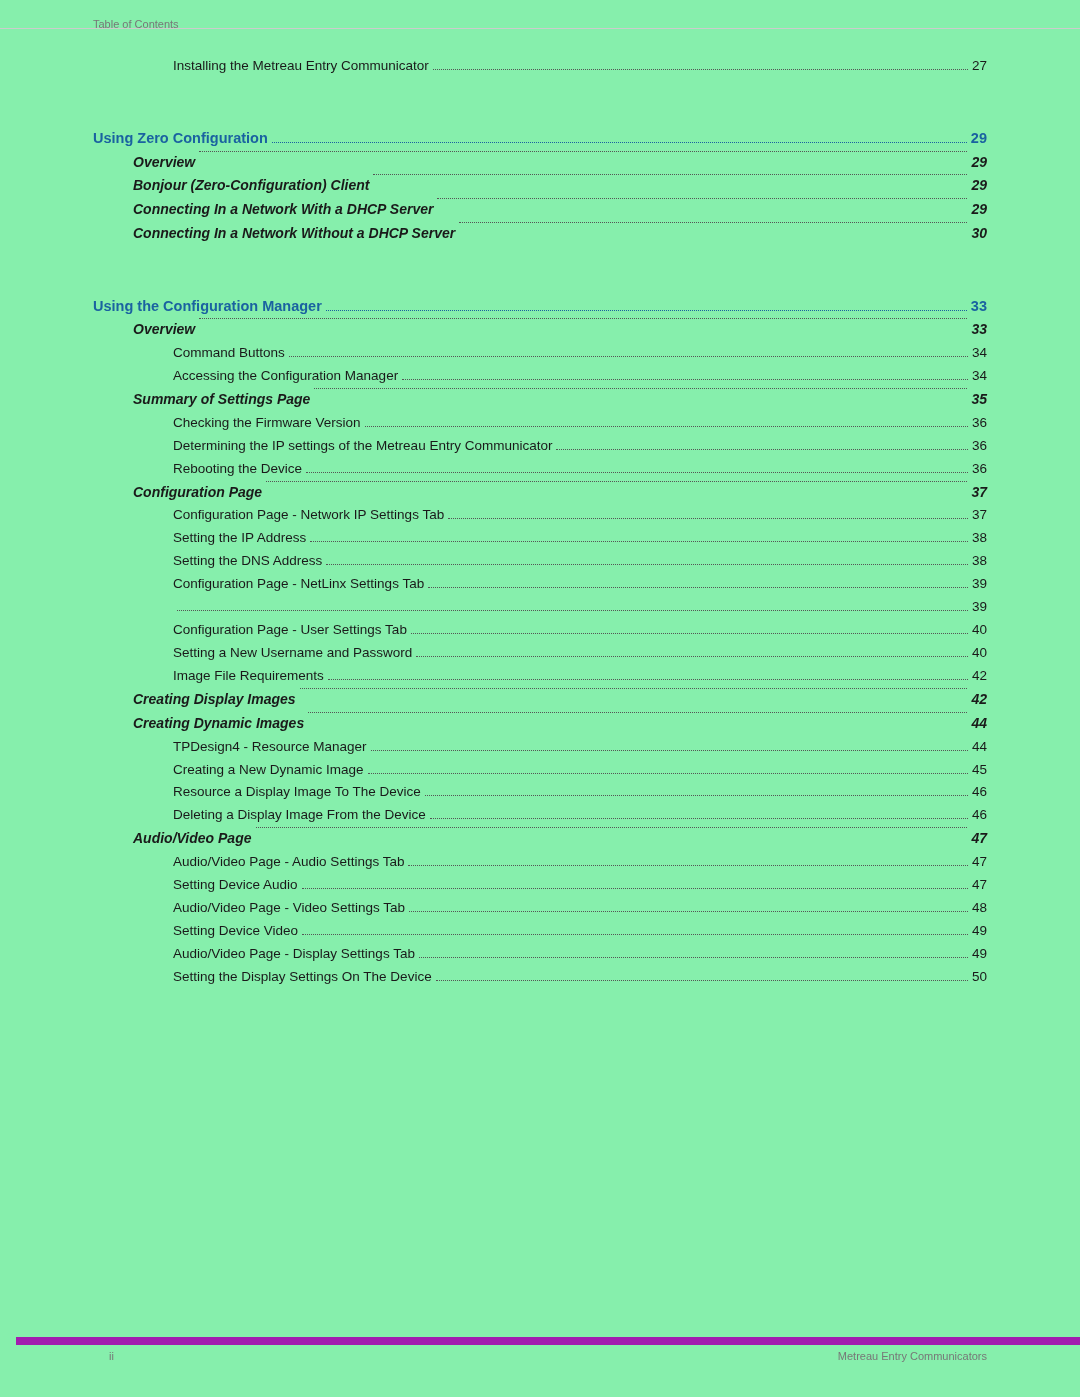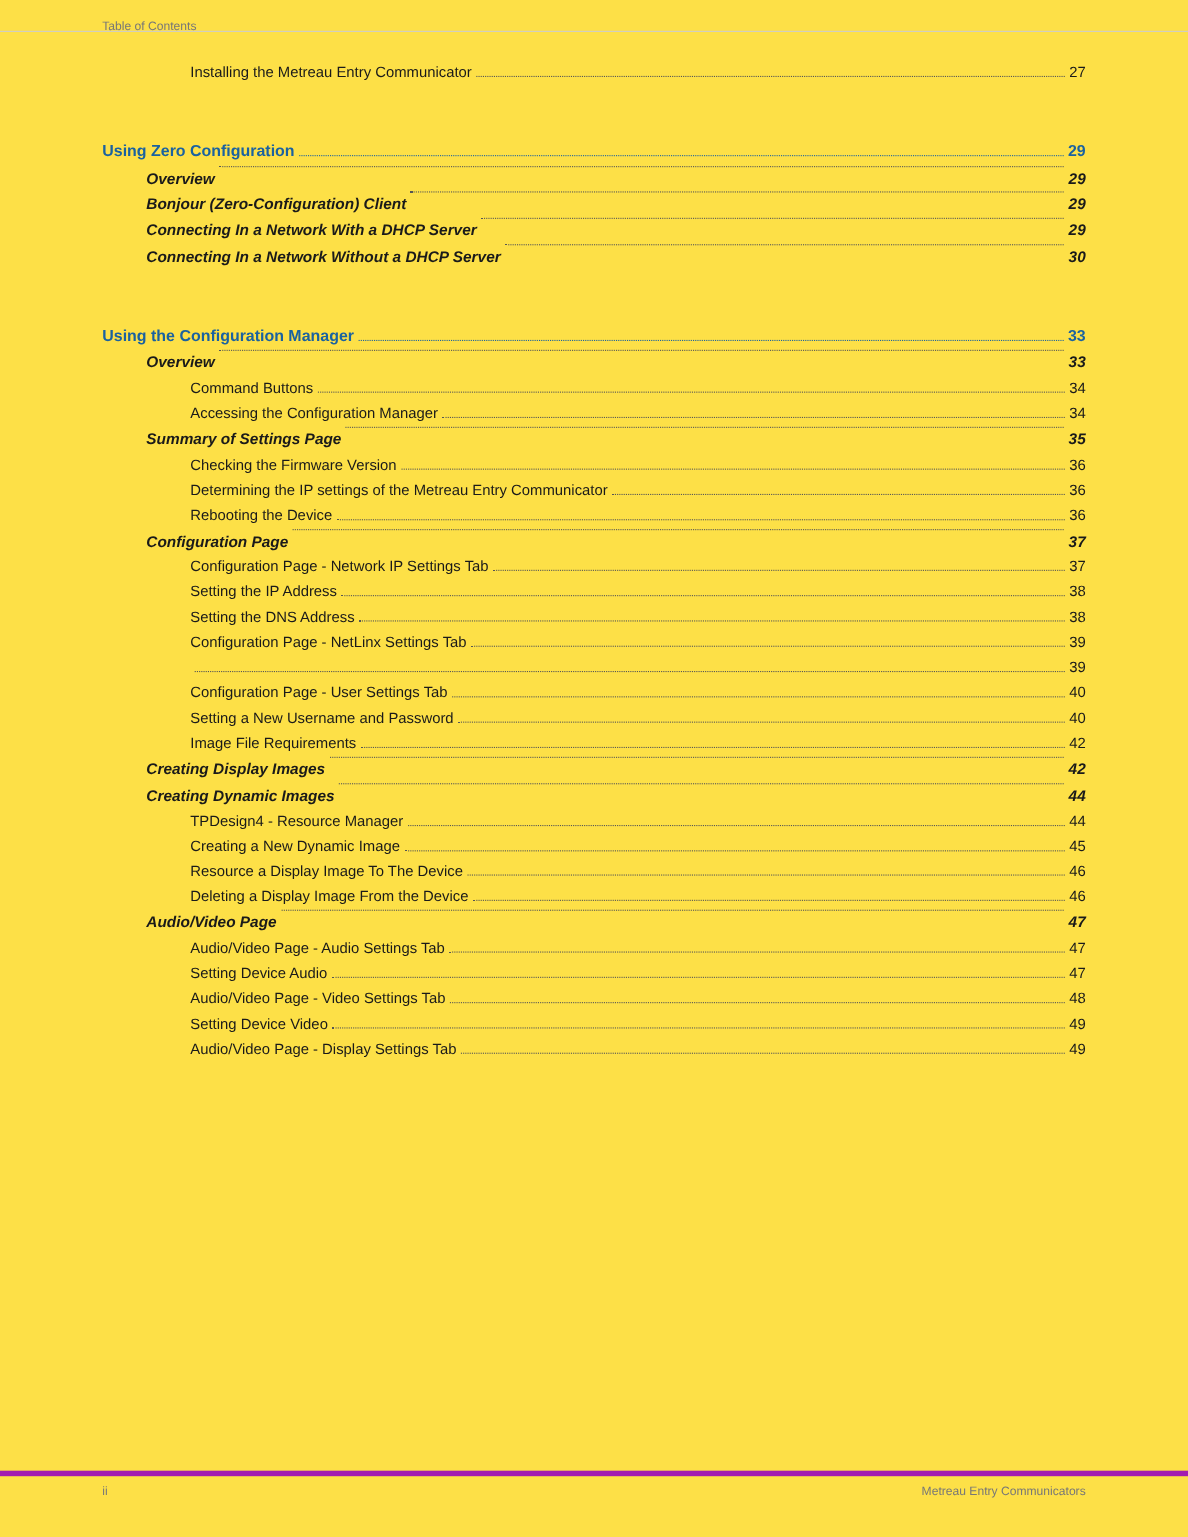--- a/index.html
+++ b/index.html
@@ -13,21 +13,21 @@
       font-family: Arial, Helvetica, sans-serif;
       width: 1080px;
       min-height: 1397px;
       position: relative;
       color: #1a1a1a;
     }
 
     .page-container {
       width: 1080px;
       min-height: 1397px;
-      background: #fde047;
+      background: #86efac;
       position: relative;
       padding: 0;
     }
 
     .top-border {
       width: 100%;
       height: 1px;
       background: #cccccc;
       position: absolute;
       top: 28px;
@@ -138,24 +138,24 @@
     .sub-heading-page {
       font-size: 14px;
       color: #1a1a1a;
       font-weight: bold;
       font-family: Arial, Helvetica, sans-serif;
     }
 
     .footer {
       position: absolute;
       bottom: 30px;
-      left: 0;
+      left: 16px;
       right: 0;
       height: 30px;
-      border-top: 5px solid #a21caf;
+      border-top: 8px solid #a21caf;
     }
 
     .footer-left {
       position: absolute;
       bottom: 5px;
       left: 93px;
       font-size: 11px;
       color: #777777;
     }
 
@@ -416,20 +416,27 @@
         <span class="toc-entry-text">Setting Device Video</span>
         <span class="toc-entry-dots"></span>
         <span class="toc-entry-page">49</span>
       </div>
     </div>
       <div class="entry-row">
       <div class="toc-entry" style="padding-left:80px">
         <span class="toc-entry-text">Audio/Video Page - Display Settings Tab</span>
         <span class="toc-entry-dots"></span>
         <span class="toc-entry-page">49</span>
+      </div>
+    </div>
+      <div class="entry-row">
+      <div class="toc-entry" style="padding-left:80px">
+        <span class="toc-entry-text">Setting the Display Settings On The Device</span>
+        <span class="toc-entry-dots"></span>
+        <span class="toc-entry-page">50</span>
       </div>
     </div>
     </div>
 
   <div class="footer">
     <div class="footer-left">ii</div>
     <div class="footer-right">Metreau Entry Communicators</div>
   </div>
 </div>
 

